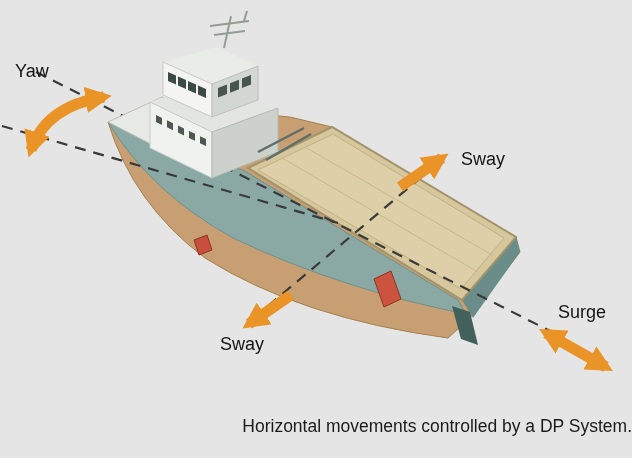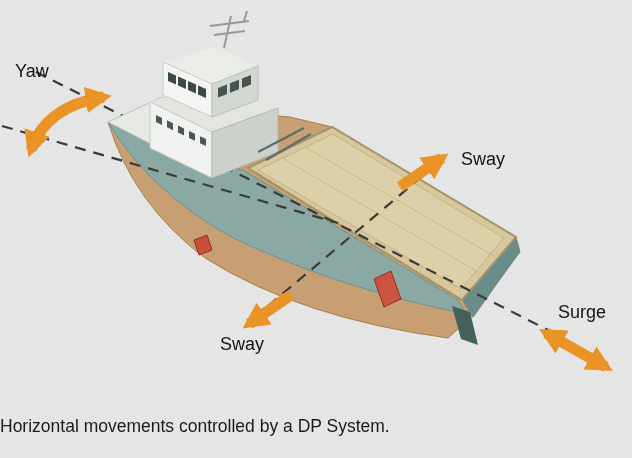--- a/index.html
+++ b/index.html
@@ -8,21 +8,21 @@
     font-family:"Liberation Sans", sans-serif;overflow:hidden;
   }
   .figure svg{display:block;}
   svg text{
     font-family:"Liberation Sans", sans-serif;
     font-size:18px;
     fill:#141414;
   }
   .caption{
     position:absolute;left:0;right:0;top:416px;
-    text-align:left;
+    text-align:right;
     font-size:17.5px;
     color:#1b1b1b;
   }
 </style>
 </head>
 <body>
 
 <div class="figure">
 
   <svg width="632" height="400" viewBox="0 0 632 400">

